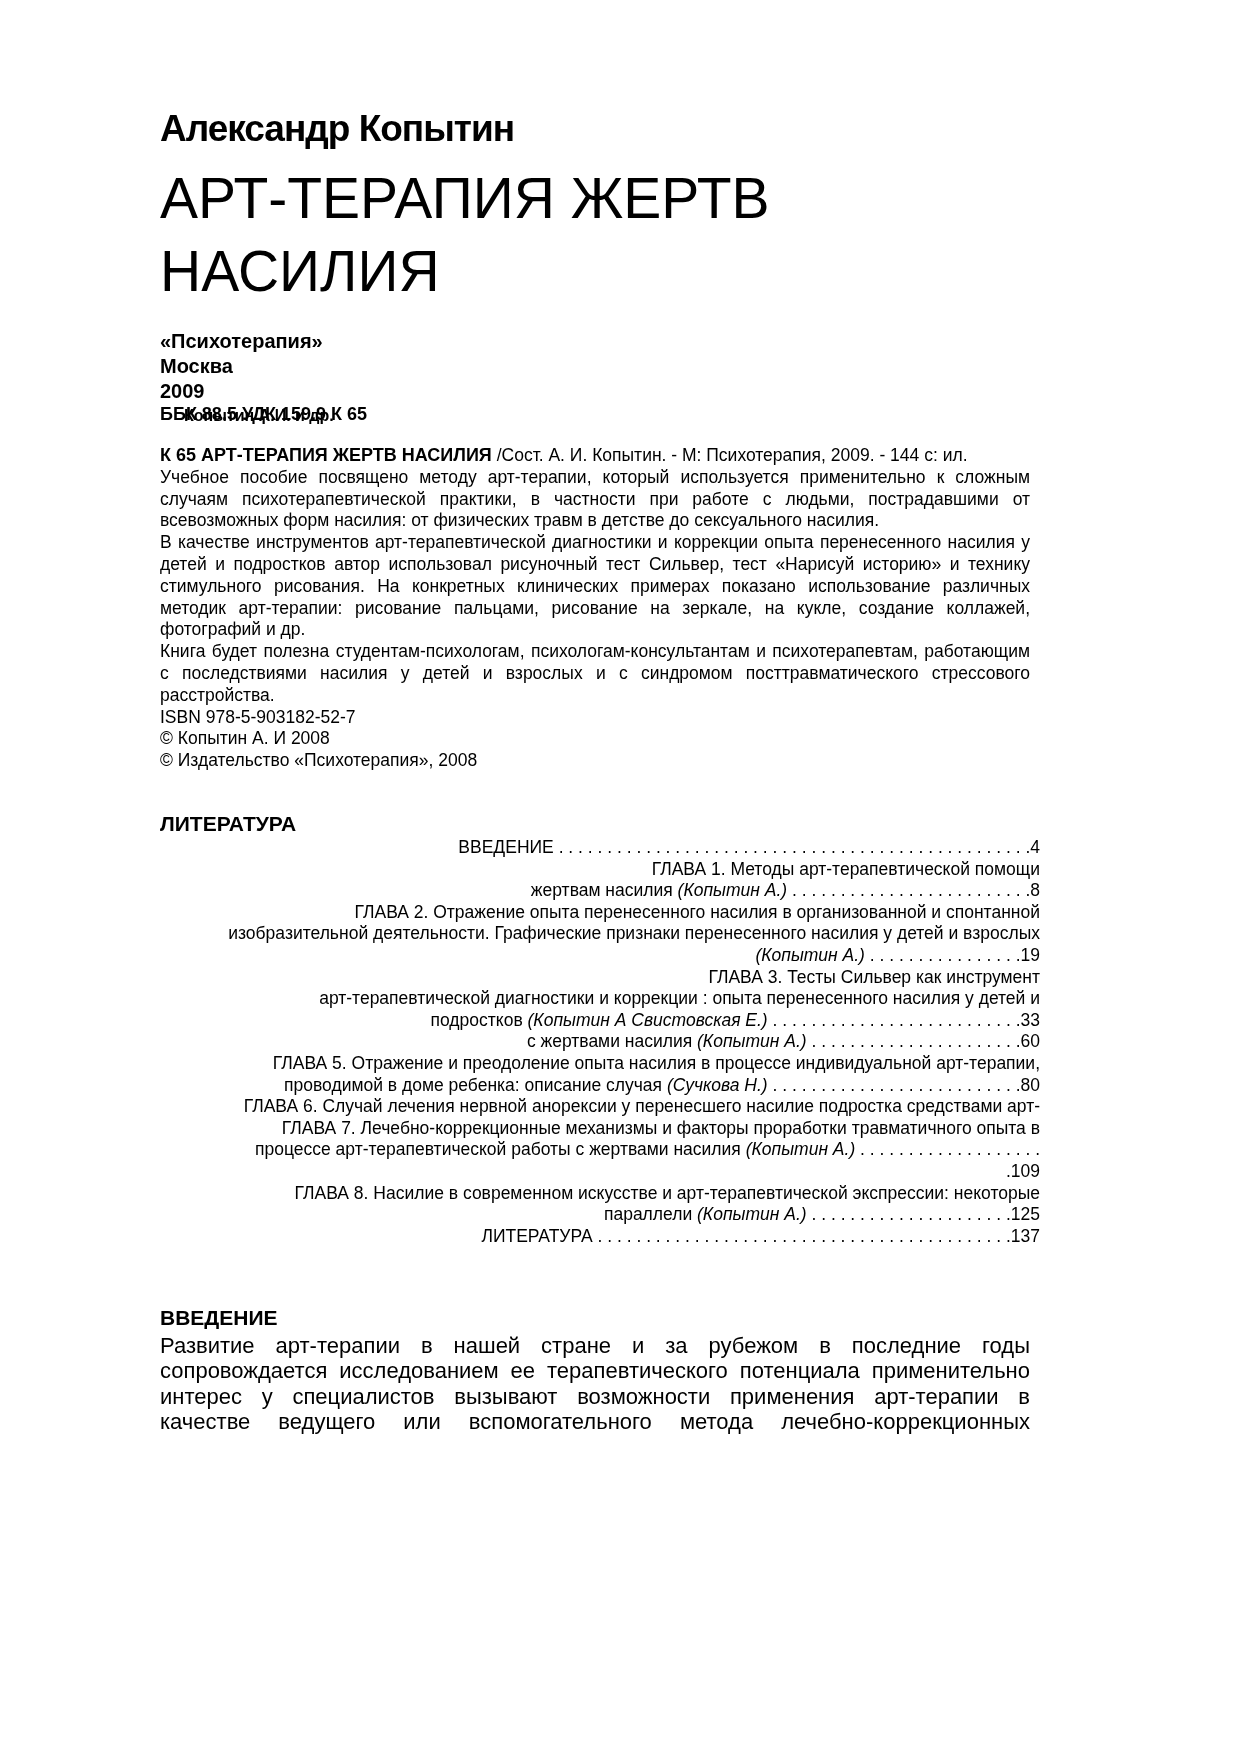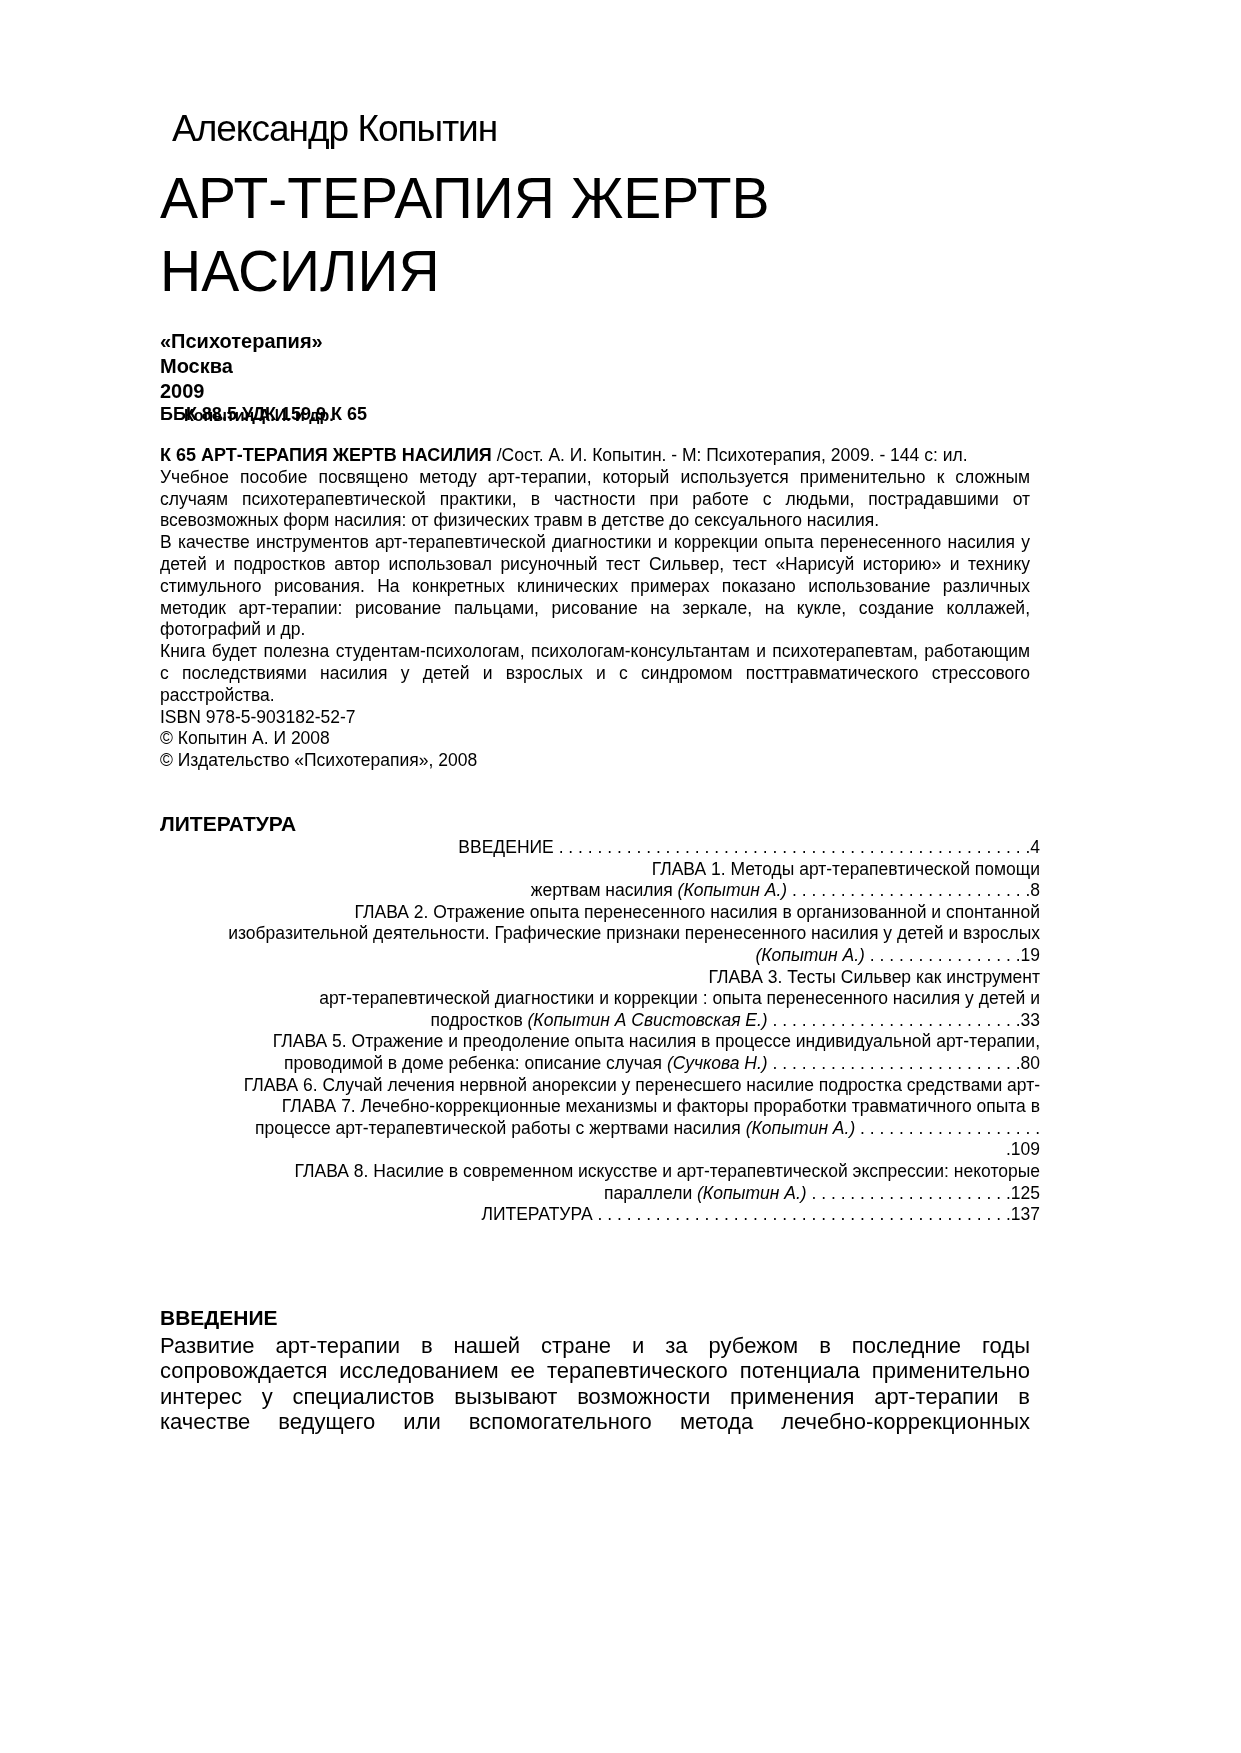--- a/index.html
+++ b/index.html
@@ -1,19 +1,19 @@
 <!DOCTYPE html>
 <html><head>
   <meta charset="utf-8">
   <style>
     html, body { margin: 0; padding: 0; background: #ffffff; }
     body { width: 1241px; height: 1753px; position: relative; overflow: hidden;
       font-family: "Liberation Sans", sans-serif; color: #000; }
     .page { position: absolute; left: 160px; top: 0; width: 870px; }
-    .author { position: absolute; top: 108px; left: 0; font-size: 37px; font-weight: normal; letter-spacing: -1px; white-space: nowrap; margin-left: 12px; }
+    .author { position: absolute; top: 108px; left: 0; font-size: 37px; font-weight: bold; letter-spacing: -1px; white-space: nowrap; }
     .title-line { position: absolute; left: 0; font-size: 57px; white-space: nowrap; letter-spacing: 0px; }
     .t1 { top: 165px; }
     .t2 { top: 238px; }
     .bold-line { position: absolute; left: 0; font-weight: bold; white-space: nowrap; }
     .pub1 { top: 330px; font-size: 20px; }
     .pub2 { top: 355px; font-size: 20px; }
     .pub3 { top: 380px; font-size: 20px; }
     .pub4 { top: 404px; font-size: 18px; }
     .pub5 { top: 407px; font-size: 16px; margin-left: 24px; }
     .bib { position: absolute; top: 445px; left: 0; width: 870px; font-size: 17.5px; line-height: 21.8px; }
@@ -56,20 +56,21 @@
   <div class="toc" id="toc">
       <div><span>ВВЕДЕНИЕ . . . . . . . . . . . . . . . . . . . . . . . . . . . . . . . . . . . . . . . . . . . . . . . . .4</span><i></i><span></span></div>
       <div><span>ГЛАВА 1. Методы арт-терапевтической помощи</span><i></i><span></span></div>
       <div><span>жертвам насилия </span><i>(Копытин А.)</i><span> . . . . . . . . . . . . . . . . . . . . . . . . .8</span></div>
       <div><span>ГЛАВА 2. Отражение опыта перенесенного насилия в организованной и спонтанной</span><i></i><span></span></div>
       <div><span>изобразительной деятельности. Графические признаки перенесенного насилия у детей и взрослых</span><i></i><span></span></div>
       <div><span></span><i>(Копытин А.)</i><span> . . . . . . . . . . . . . . . .19</span></div>
       <div><span>ГЛАВА 3. Тесты Сильвер как инструмент</span><i></i><span></span></div>
       <div><span>арт-терапевтической диагностики и коррекции : опыта перенесенного насилия у детей и</span><i></i><span></span></div>
       <div><span>подростков </span><i>(Копытин А  Свистовская Е.)</i><span> . . . . . . . . . . . . . . . . . . . . . . . . . .33</span></div>
+      <div><span>с жертвами насилия </span><i>(Копытин А.)</i><span> . . . . . . . . . . . . . . . . . . . . . .60</span></div>
       <div><span>ГЛАВА 5. Отражение и преодоление опыта насилия в процессе индивидуальной арт-терапии,</span><i></i><span></span></div>
       <div><span>проводимой в доме ребенка: описание случая </span><i>(Сучкова Н.)</i><span> . . . . . . . . . . . . . . . . . . . . . . . . . .80</span></div>
       <div><span>ГЛАВА 6. Случай лечения нервной анорексии у перенесшего насилие подростка средствами арт-</span><i></i><span></span></div>
       <div><span>ГЛАВА 7. Лечебно-коррекционные механизмы и факторы проработки травматичного опыта в</span><i></i><span></span></div>
       <div><span>процессе арт-терапевтической работы с жертвами насилия </span><i>(Копытин А.)</i><span> . . . . . . . . . . . . . . . . . . .</span></div>
       <div><span>.109</span><i></i><span></span></div>
       <div><span>ГЛАВА 8. Насилие в современном искусстве и арт-терапевтической экспрессии: некоторые</span><i></i><span></span></div>
       <div><span>параллели </span><i>(Копытин А.)</i><span> . . . . . . . . . . . . . . . . . . . . .125</span></div>
       <div><span>ЛИТЕРАТУРА . . . . . . . . . . . . . . . . . . . . . . . . . . . . . . . . . . . . . . . . . . .137</span><i></i><span></span></div>
     </div>

